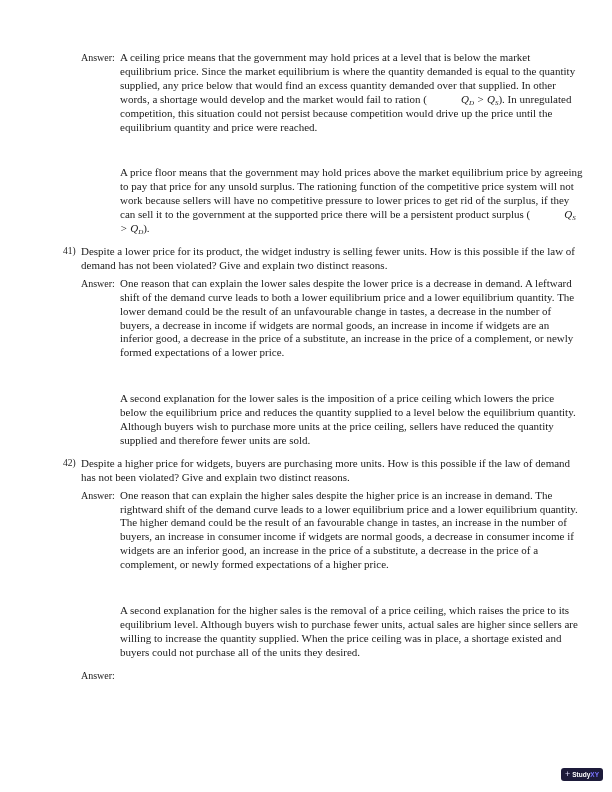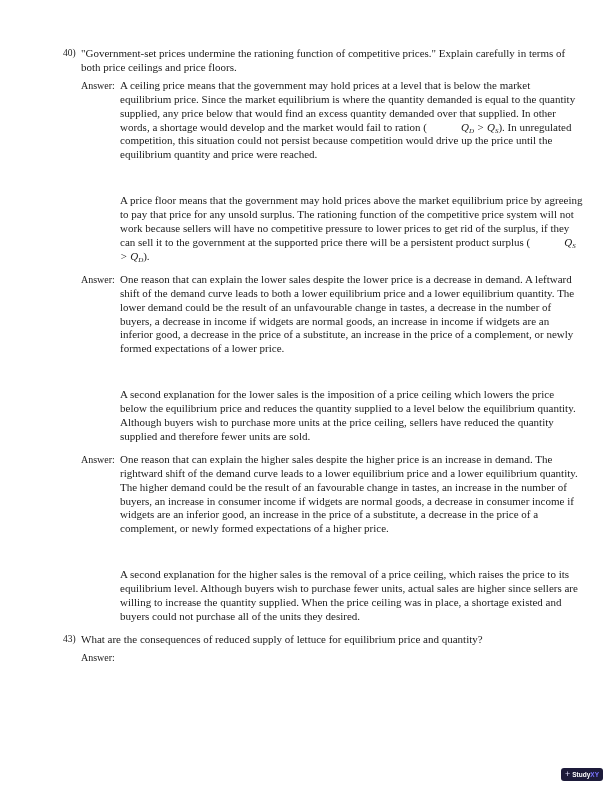--- a/index.html
+++ b/index.html
@@ -101,52 +101,52 @@
     .studyxy-badge .xy {
       color: #7b74ff;
     }
   </style>
 </head>
 <body>
 
 <div class="page">
 
   <div class="question">
-    <div class="q-head">
-      <span class="q-num">40)</span>
-      <span class="q-text">"Government-set prices undermine the rationing function of competitive prices." Explain carefully in terms of both price ceilings and price floors.</span>
-    </div>
     <div class="answer">
       <span class="a-label">Answer:</span>
       <p class="a-para"><span>A ceiling price means that the government may hold prices at a level that is below the market equilibrium price. Since the market equilibrium is where the quantity demanded is equal to the quantity supplied, any price below that would find an excess quantity demanded over that supplied. In other words, a shortage would develop and the market would fail to ration (</span><span class="math">Q<sub>D</sub> &gt; Q<sub>S</sub></span><span>). In unregulated competition, this situation could not persist because competition would drive up the price until the equilibrium quantity and price were reached.</span></p>
       <p class="a-para"><span>A price floor means that the government may hold prices above the market equilibrium price by agreeing to pay that price for any unsold surplus. The rationing function of the competitive price system will not work because sellers will have no competitive pressure to lower prices to get rid of the surplus, if they can sell it to the government at the supported price there will be a persistent product surplus (</span><span class="math">Q<sub>S</sub> &gt; Q<sub>D</sub></span><span>).</span></p>
     </div>
   </div>
 
   <div class="question">
+    <div class="q-head">
+      <span class="q-num">41)</span>
+      <span class="q-text">Despite a lower price for its product, the widget industry is selling fewer units. How is this possible if the law of demand has not been violated? Give and explain two distinct reasons.</span>
+    </div>
     <div class="answer">
       <span class="a-label">Answer:</span>
       <p class="a-para">One reason that can explain the lower sales despite the lower price is a decrease in demand. A leftward shift of the demand curve leads to both a lower equilibrium price and a lower equilibrium quantity. The lower demand could be the result of an unfavourable change in tastes, a decrease in the number of buyers, a decrease in income if widgets are normal goods, an increase in income if widgets are an inferior good, a decrease in the price of a substitute, an increase in the price of a complement, or newly formed expectations of a lower price.</p>
       <p class="a-para">A second explanation for the lower sales is the imposition of a price ceiling which lowers the price below the equilibrium price and reduces the quantity supplied to a level below the equilibrium quantity. Although buyers wish to purchase more units at the price ceiling, sellers have reduced the quantity supplied and therefore fewer units are sold.</p>
     </div>
   </div>
 
   <div class="question">
+    <div class="q-head">
+      <span class="q-num">42)</span>
+      <span class="q-text">Despite a higher price for widgets, buyers are purchasing more units. How is this possible if the law of demand has not been violated? Give and explain two distinct reasons.</span>
+    </div>
     <div class="answer">
       <span class="a-label">Answer:</span>
       <p class="a-para">One reason that can explain the higher sales despite the higher price is an increase in demand. The rightward shift of the demand curve leads to a lower equilibrium price and a lower equilibrium quantity. The higher demand could be the result of an favourable change in tastes, an increase in the number of buyers, an increase in consumer income if widgets are normal goods, a decrease in consumer income if widgets are an inferior good, an increase in the price of a substitute, a decrease in the price of a complement, or newly formed expectations of a higher price.</p>
       <p class="a-para">A second explanation for the higher sales is the removal of a price ceiling, which raises the price to its equilibrium level. Although buyers wish to purchase fewer units, actual sales are higher since sellers are willing to increase the quantity supplied. When the price ceiling was in place, a shortage existed and buyers could not purchase all of the units they desired.</p>
     </div>
   </div>
 
   <div class="question">
-    <div class="q-head">
-      <span class="q-num">43)</span>
-      <span class="q-text">What are the consequences of reduced supply of lettuce for equilibrium price and quantity?</span>
-    </div>
     <div class="answer">
       <span class="a-label">Answer:</span>
     </div>
   </div>
 
 </div>
 
 <div class="page-number">17</div>
 
 <div class="studyxy-badge">

